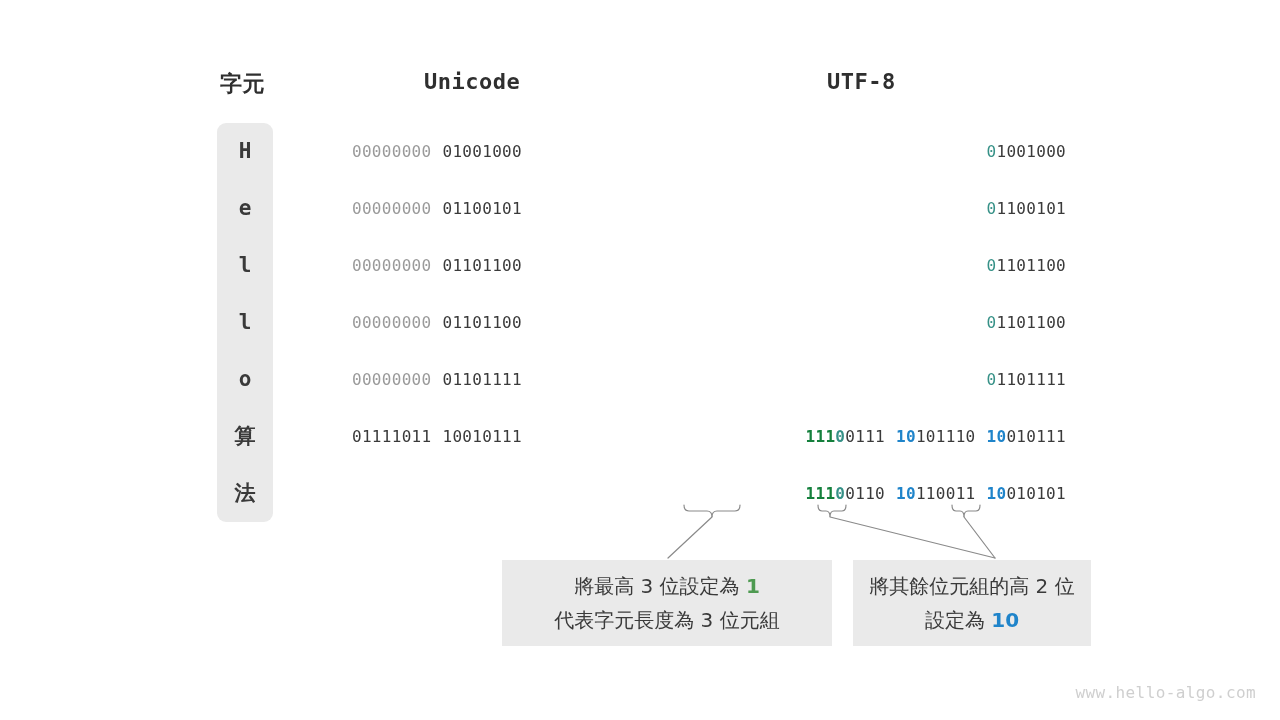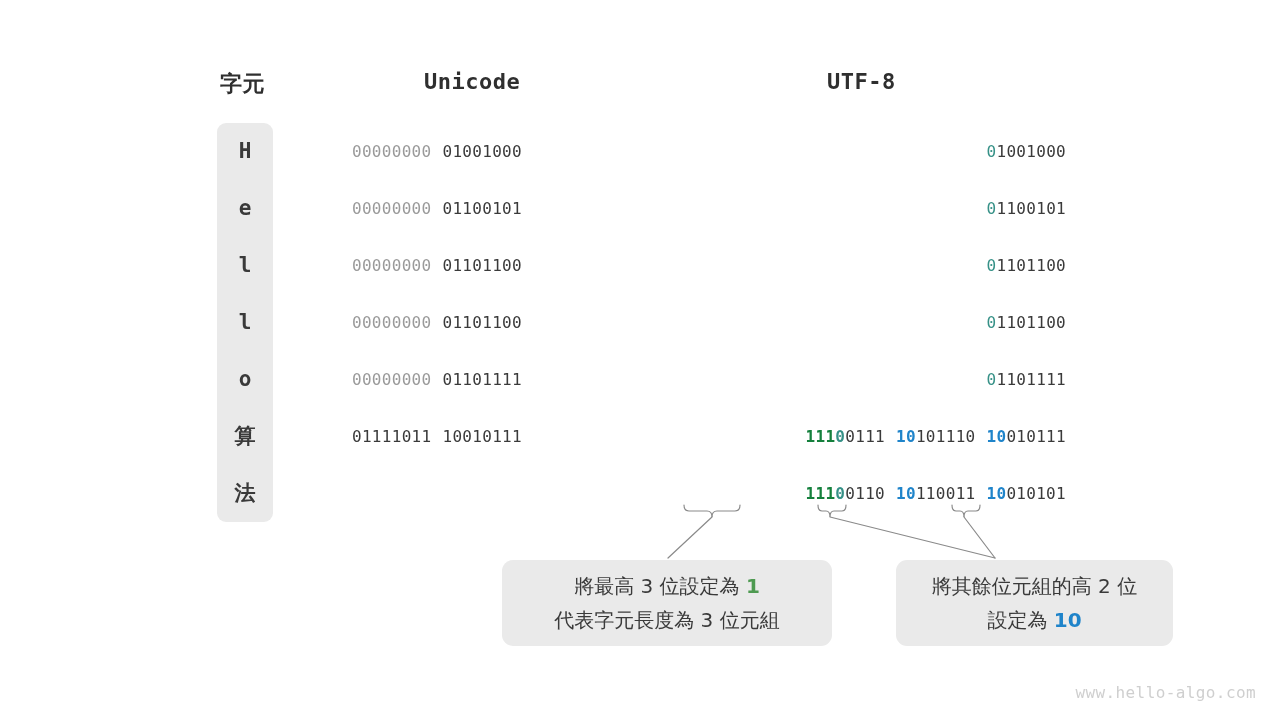--- a/index.html
+++ b/index.html
@@ -88,42 +88,42 @@
     top: 0;
     width: 1280px;
     height: 720px;
     pointer-events: none;
   }
 
   
   .note {
     position: absolute;
     background: #eaeaea;
-    border-radius: 11px;
+    border-radius: 0;
     font-family: "DejaVu Sans", "Liberation Sans", sans-serif;
     font-size: 20px;
     color: #3a3a3a;
     text-align: center;
     box-sizing: border-box;
     display: flex;
     flex-direction: column;
     justify-content: center;
     align-items: center;
     line-height: 34px;
   }
   #note-1 {
     left: 502px;
     top: 560px;
     width: 330px;
     height: 86px;
   }
   #note-2 {
-    left: 896px;
+    left: 853px;
     top: 560px;
-    width: 277px;
+    width: 238px;
     height: 86px;
   }
   .note-line { white-space: nowrap; }
   .hl-green { color: #4e9a51; font-weight: 700; }
   .hl-blue  { color: #1f84ca; font-weight: 700; }
 
   
   #watermark {
     position: absolute;
     right: 24px;

